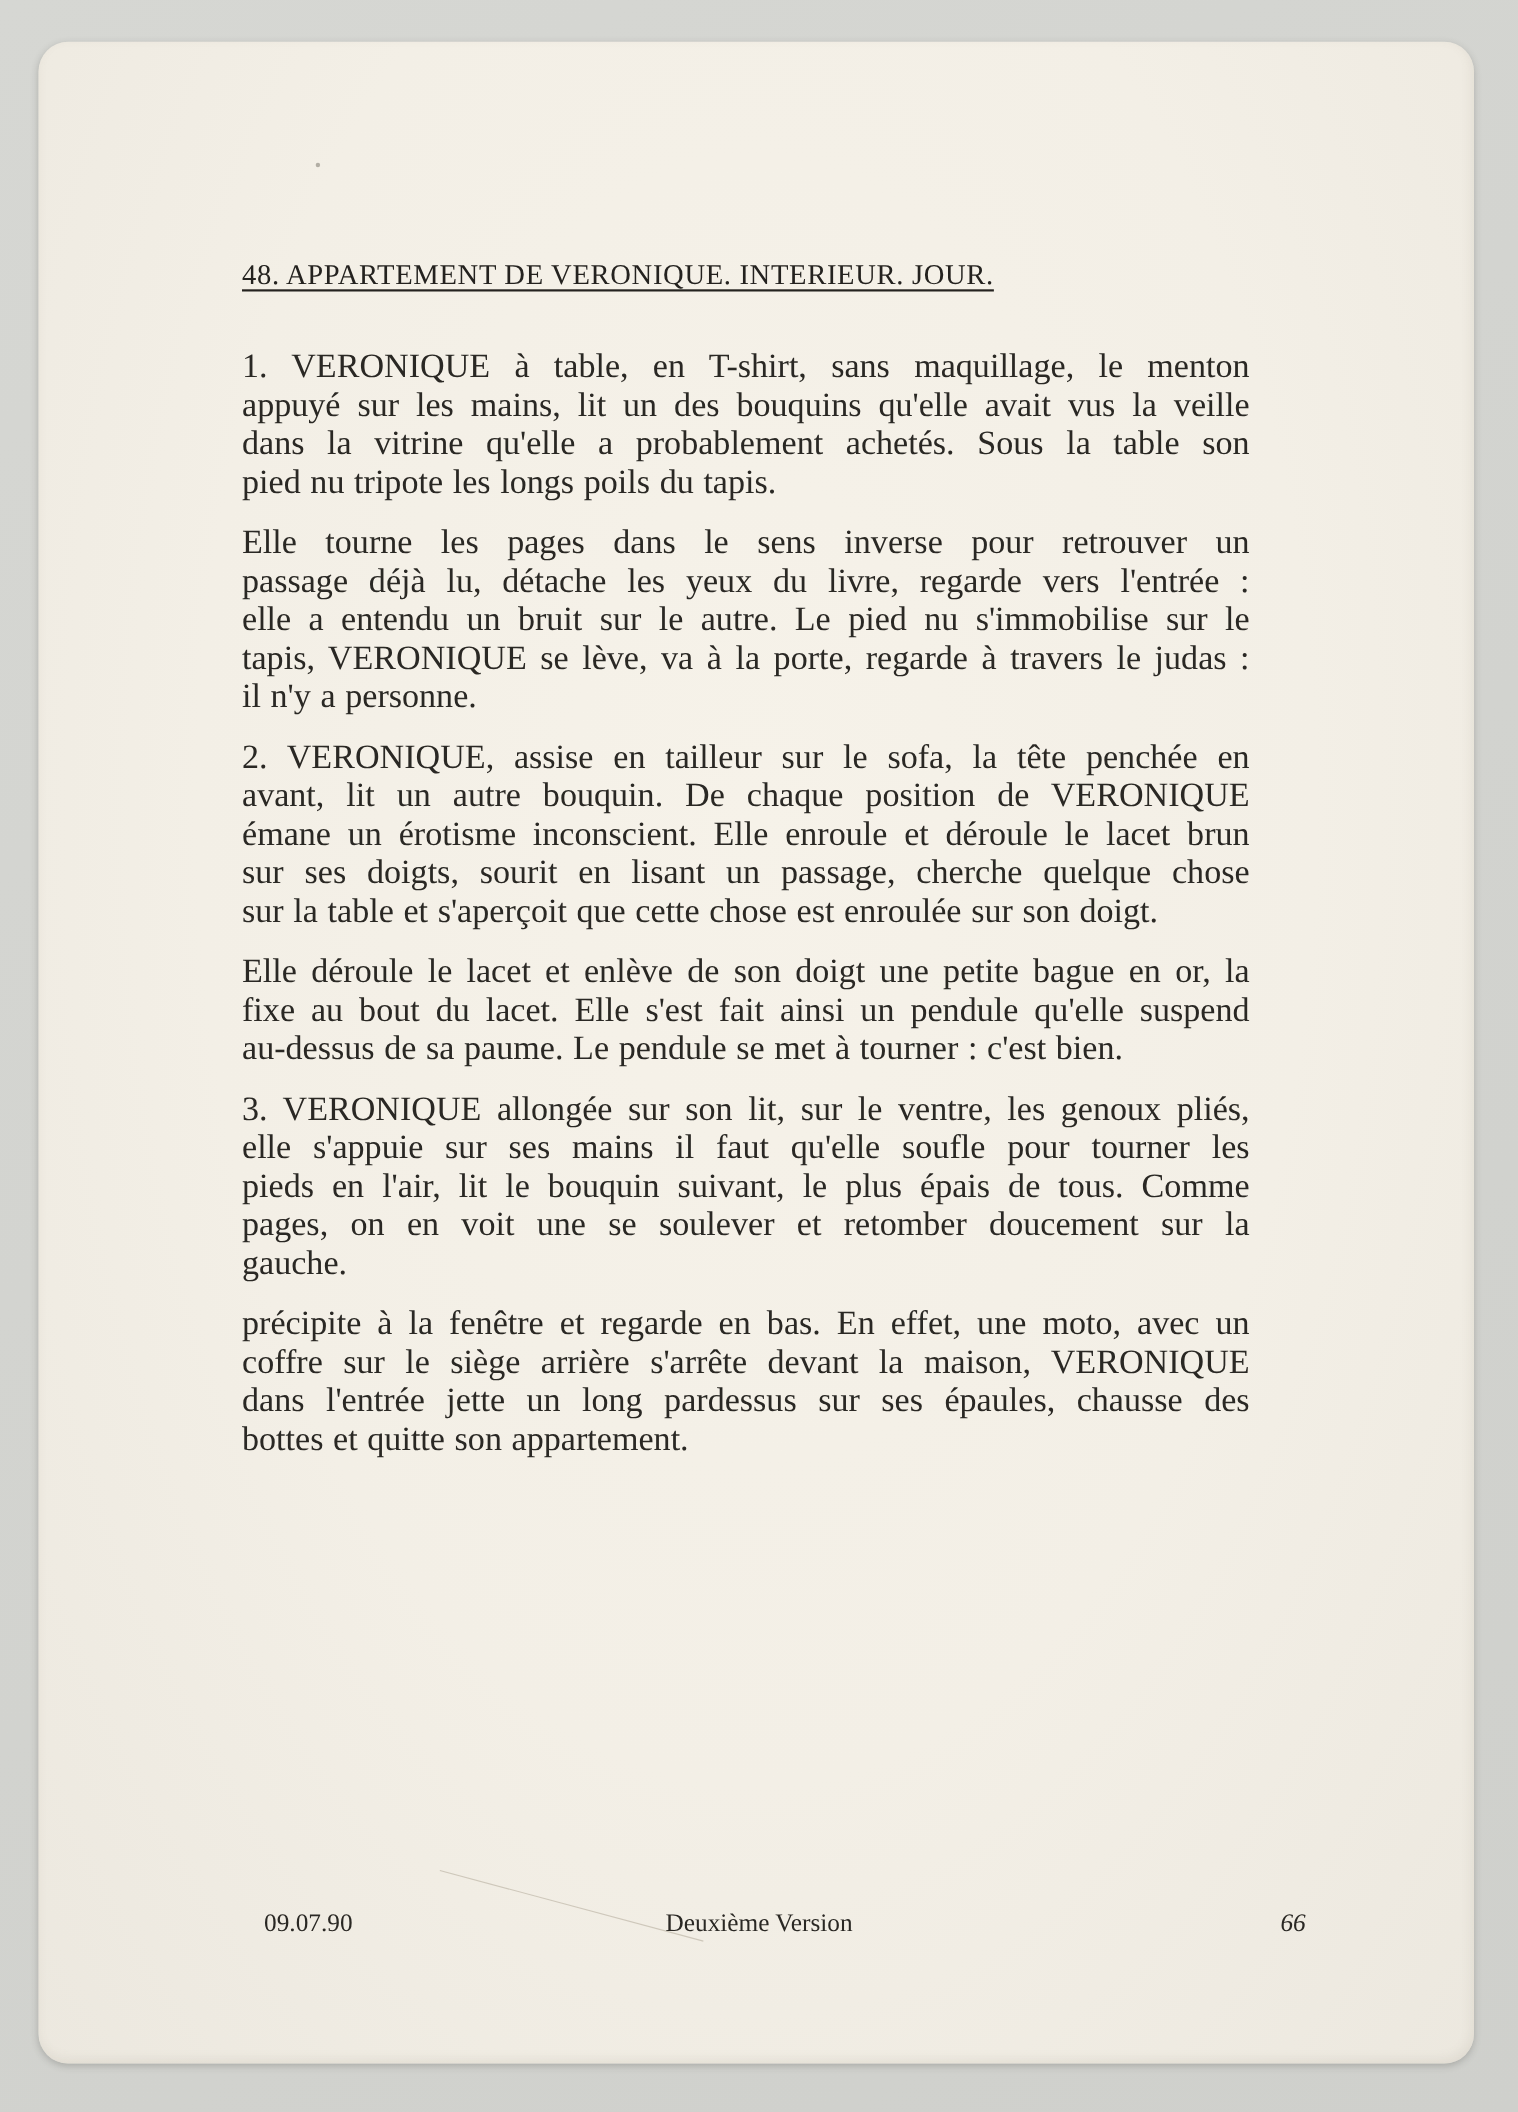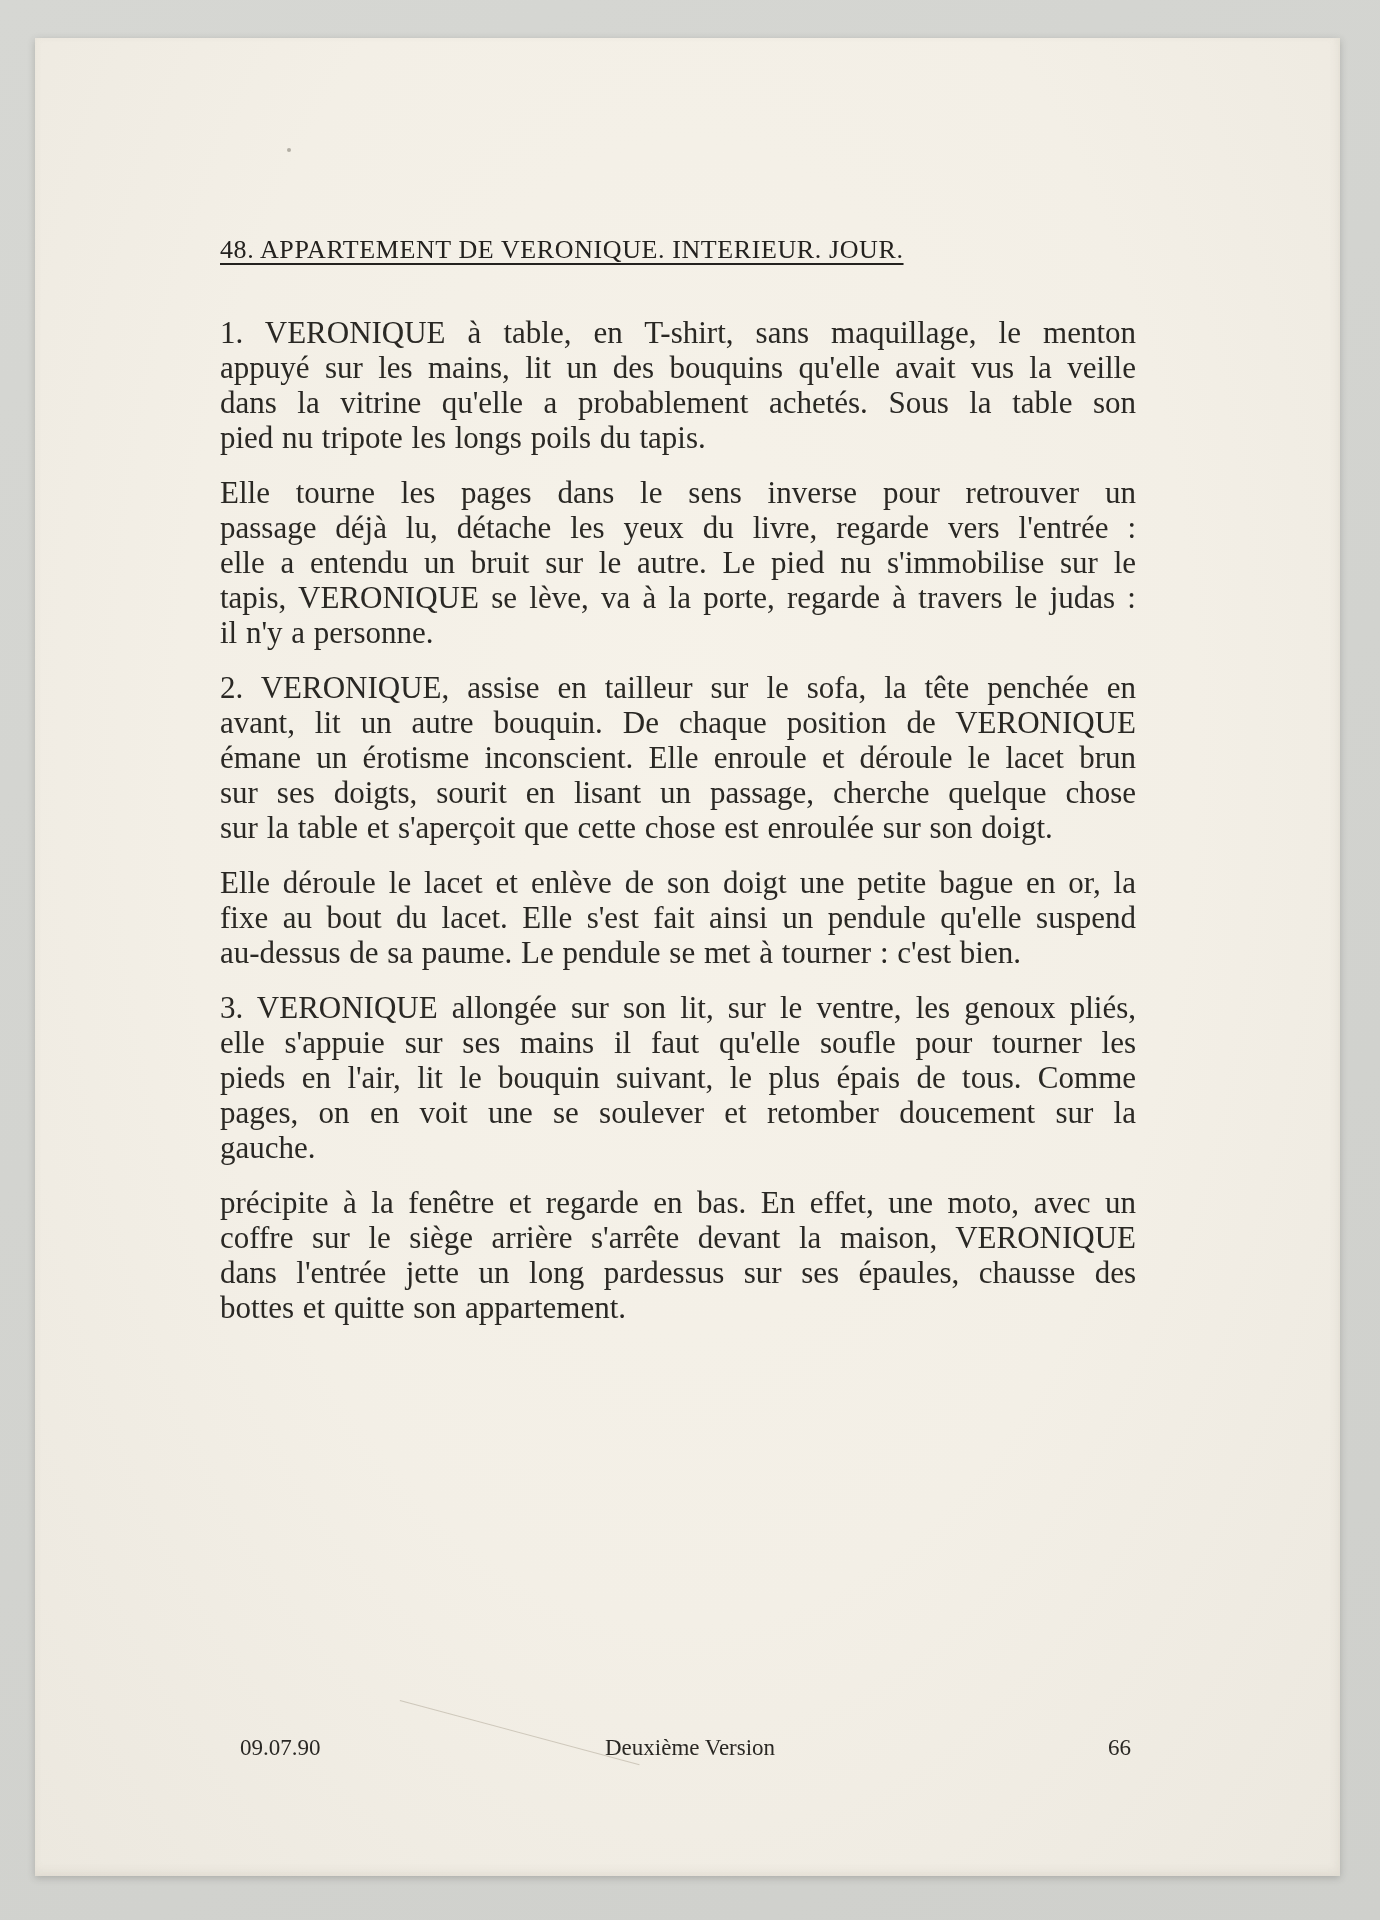--- a/index.html
+++ b/index.html
@@ -19,20 +19,21 @@
   }
   .paper {
     position: absolute;
     left: 35px;
     top: 38px;
     width: 1305px;
     height: 1838px;
     background: radial-gradient(ellipse at 50% 38%, #f6f2e9 0%, #f3efe6 55%, #ece8df 100%);
     box-shadow: 0 2px 7px rgba(60,60,55,0.25), inset -2px -4px 10px rgba(120,110,90,0.10);
     color: #262420;
+    border-radius: 27px;
   }
   .doc-title {
     position: absolute;
     left: 185px;
     top: 197px;
     font-size: 26px;
     letter-spacing: 0.6px;
     white-space: nowrap;
     text-decoration: underline;
     text-decoration-thickness: 2px;
@@ -59,21 +60,21 @@
   .line.last { text-align-last: left; }
   .footer-date, .footer-version, .footer-pagenum {
     position: absolute;
     top: 1697px;
     font-size: 23px;
     color: #2a2824;
     white-space: nowrap;
   }
   .footer-date { left: 205px; }
   .footer-version { left: 570px; }
-  .footer-pagenum { left: 1073px; }
+  .footer-pagenum { left: 1129px; font-style: italic; }
   .speck {
     position: absolute;
     left: 252px;
     top: 110px;
     width: 4px;
     height: 4px;
     border-radius: 50%;
     background: rgba(100, 95, 85, 0.45);
   }
   .scratch {

